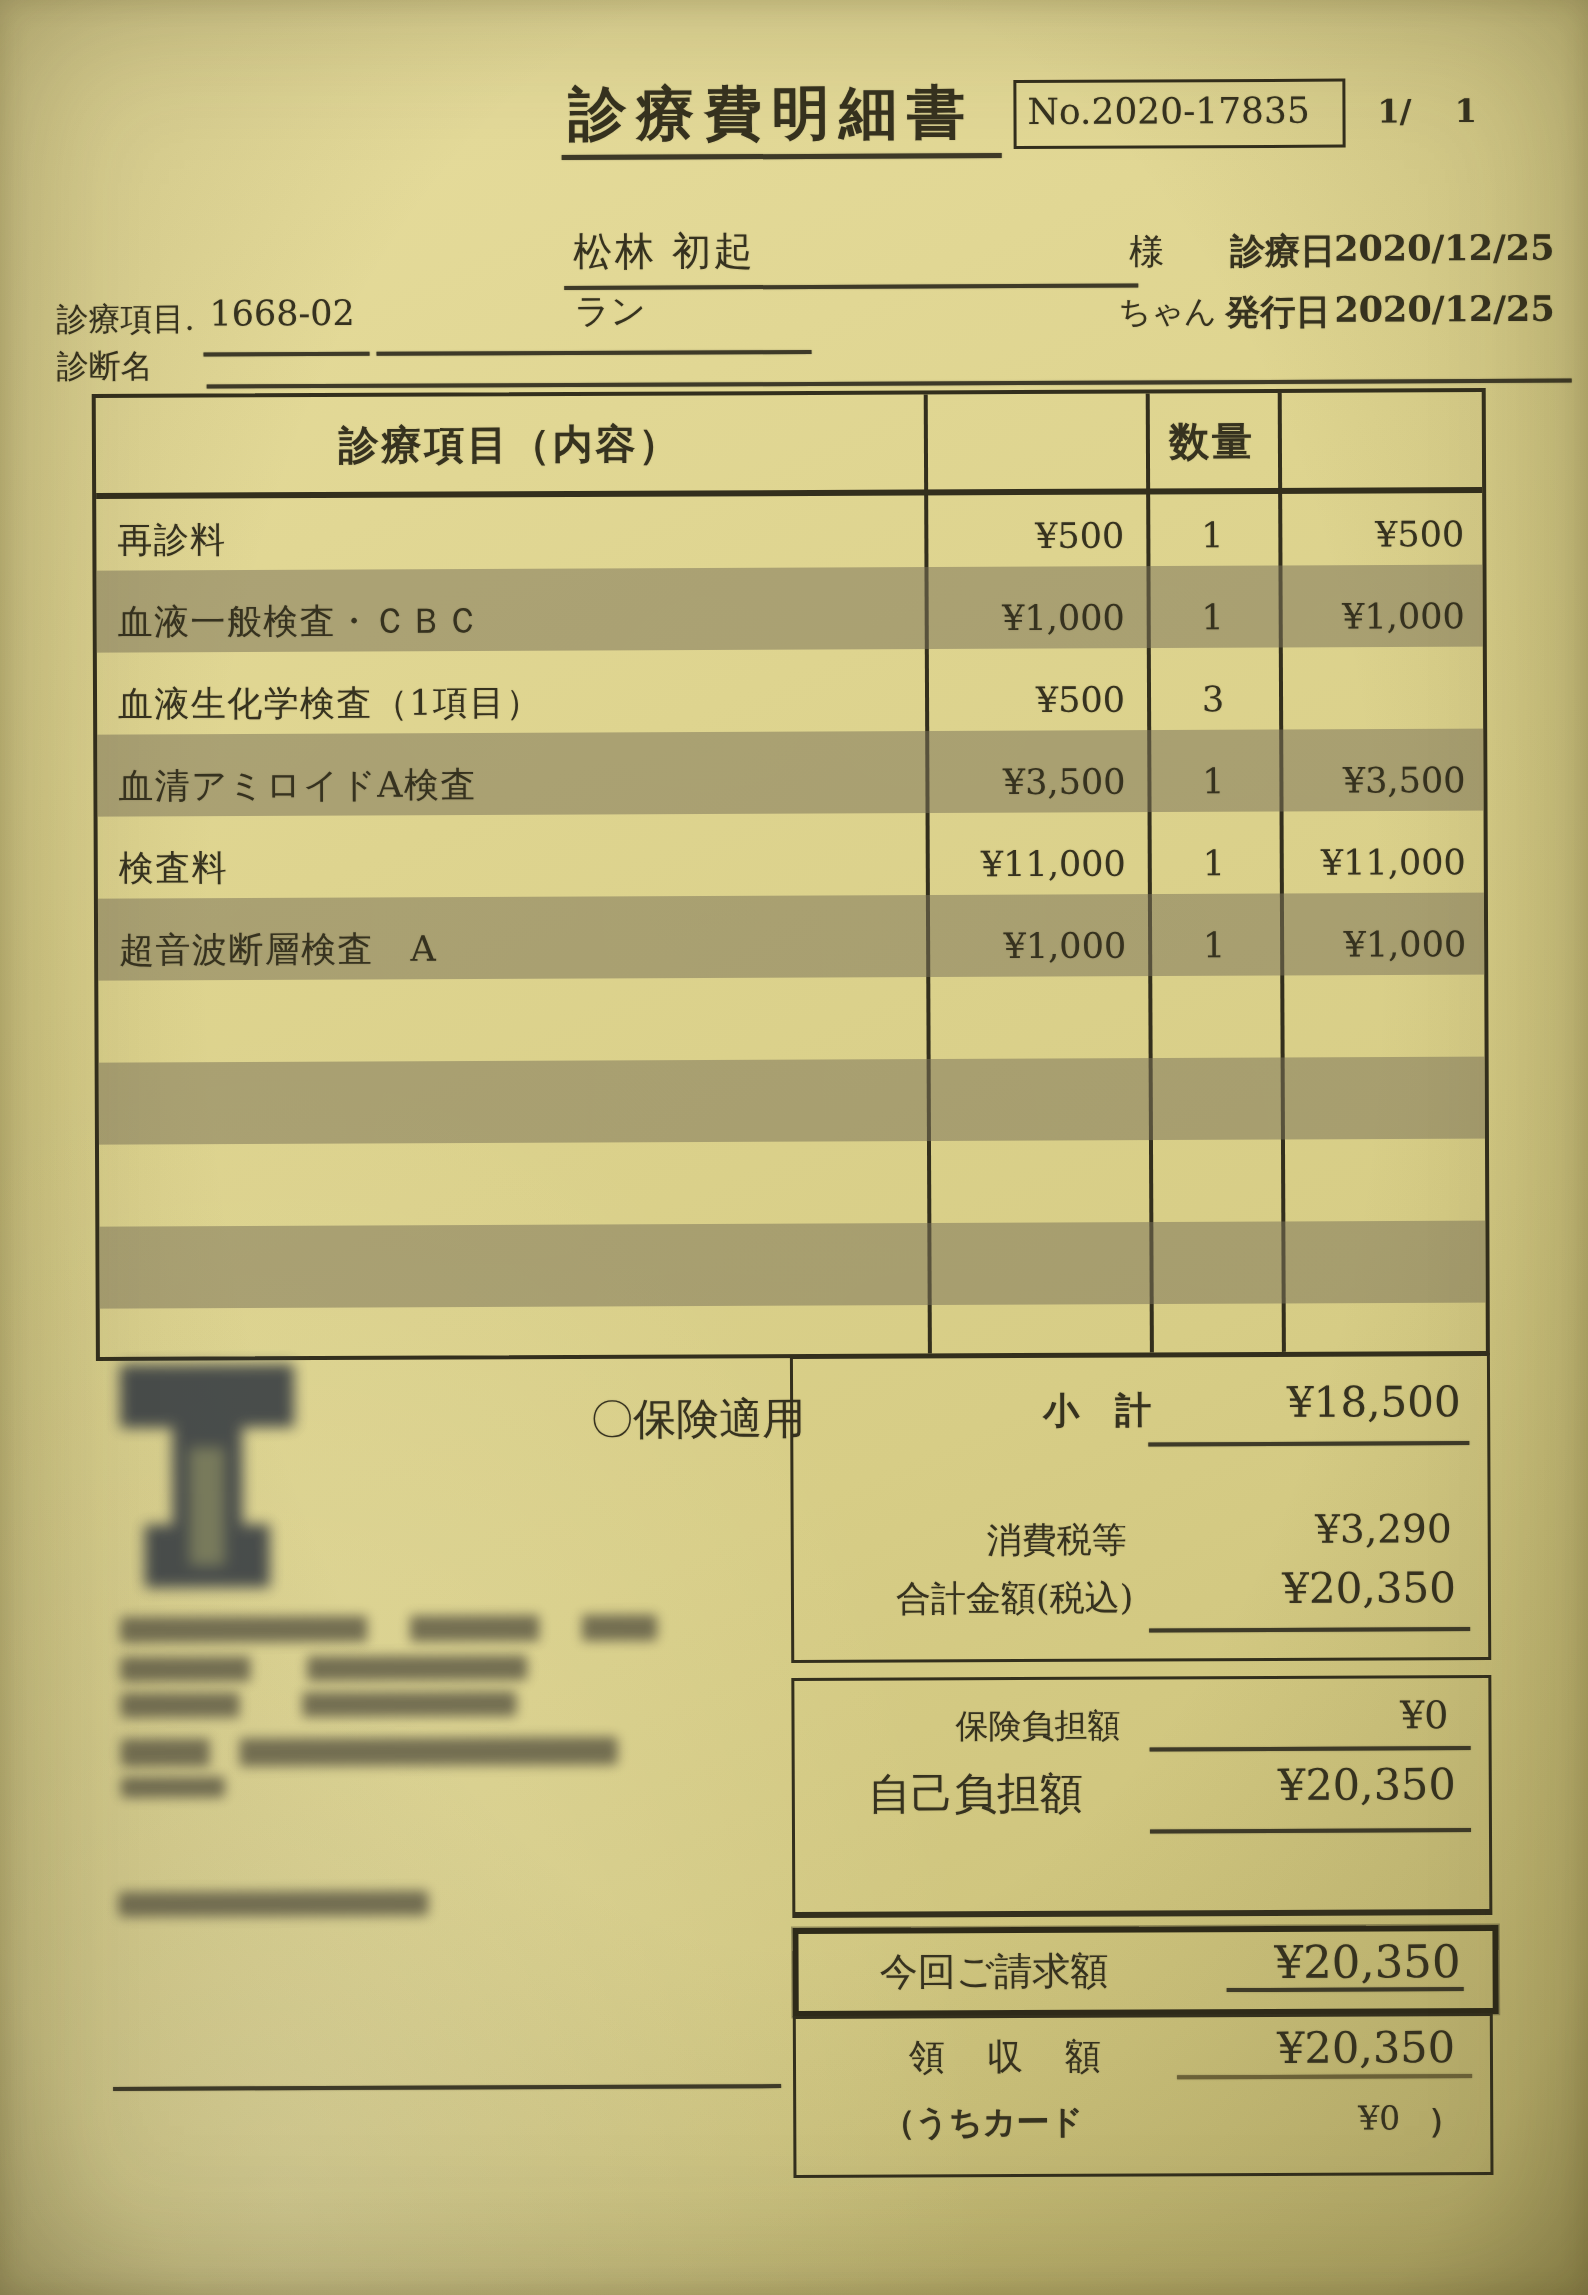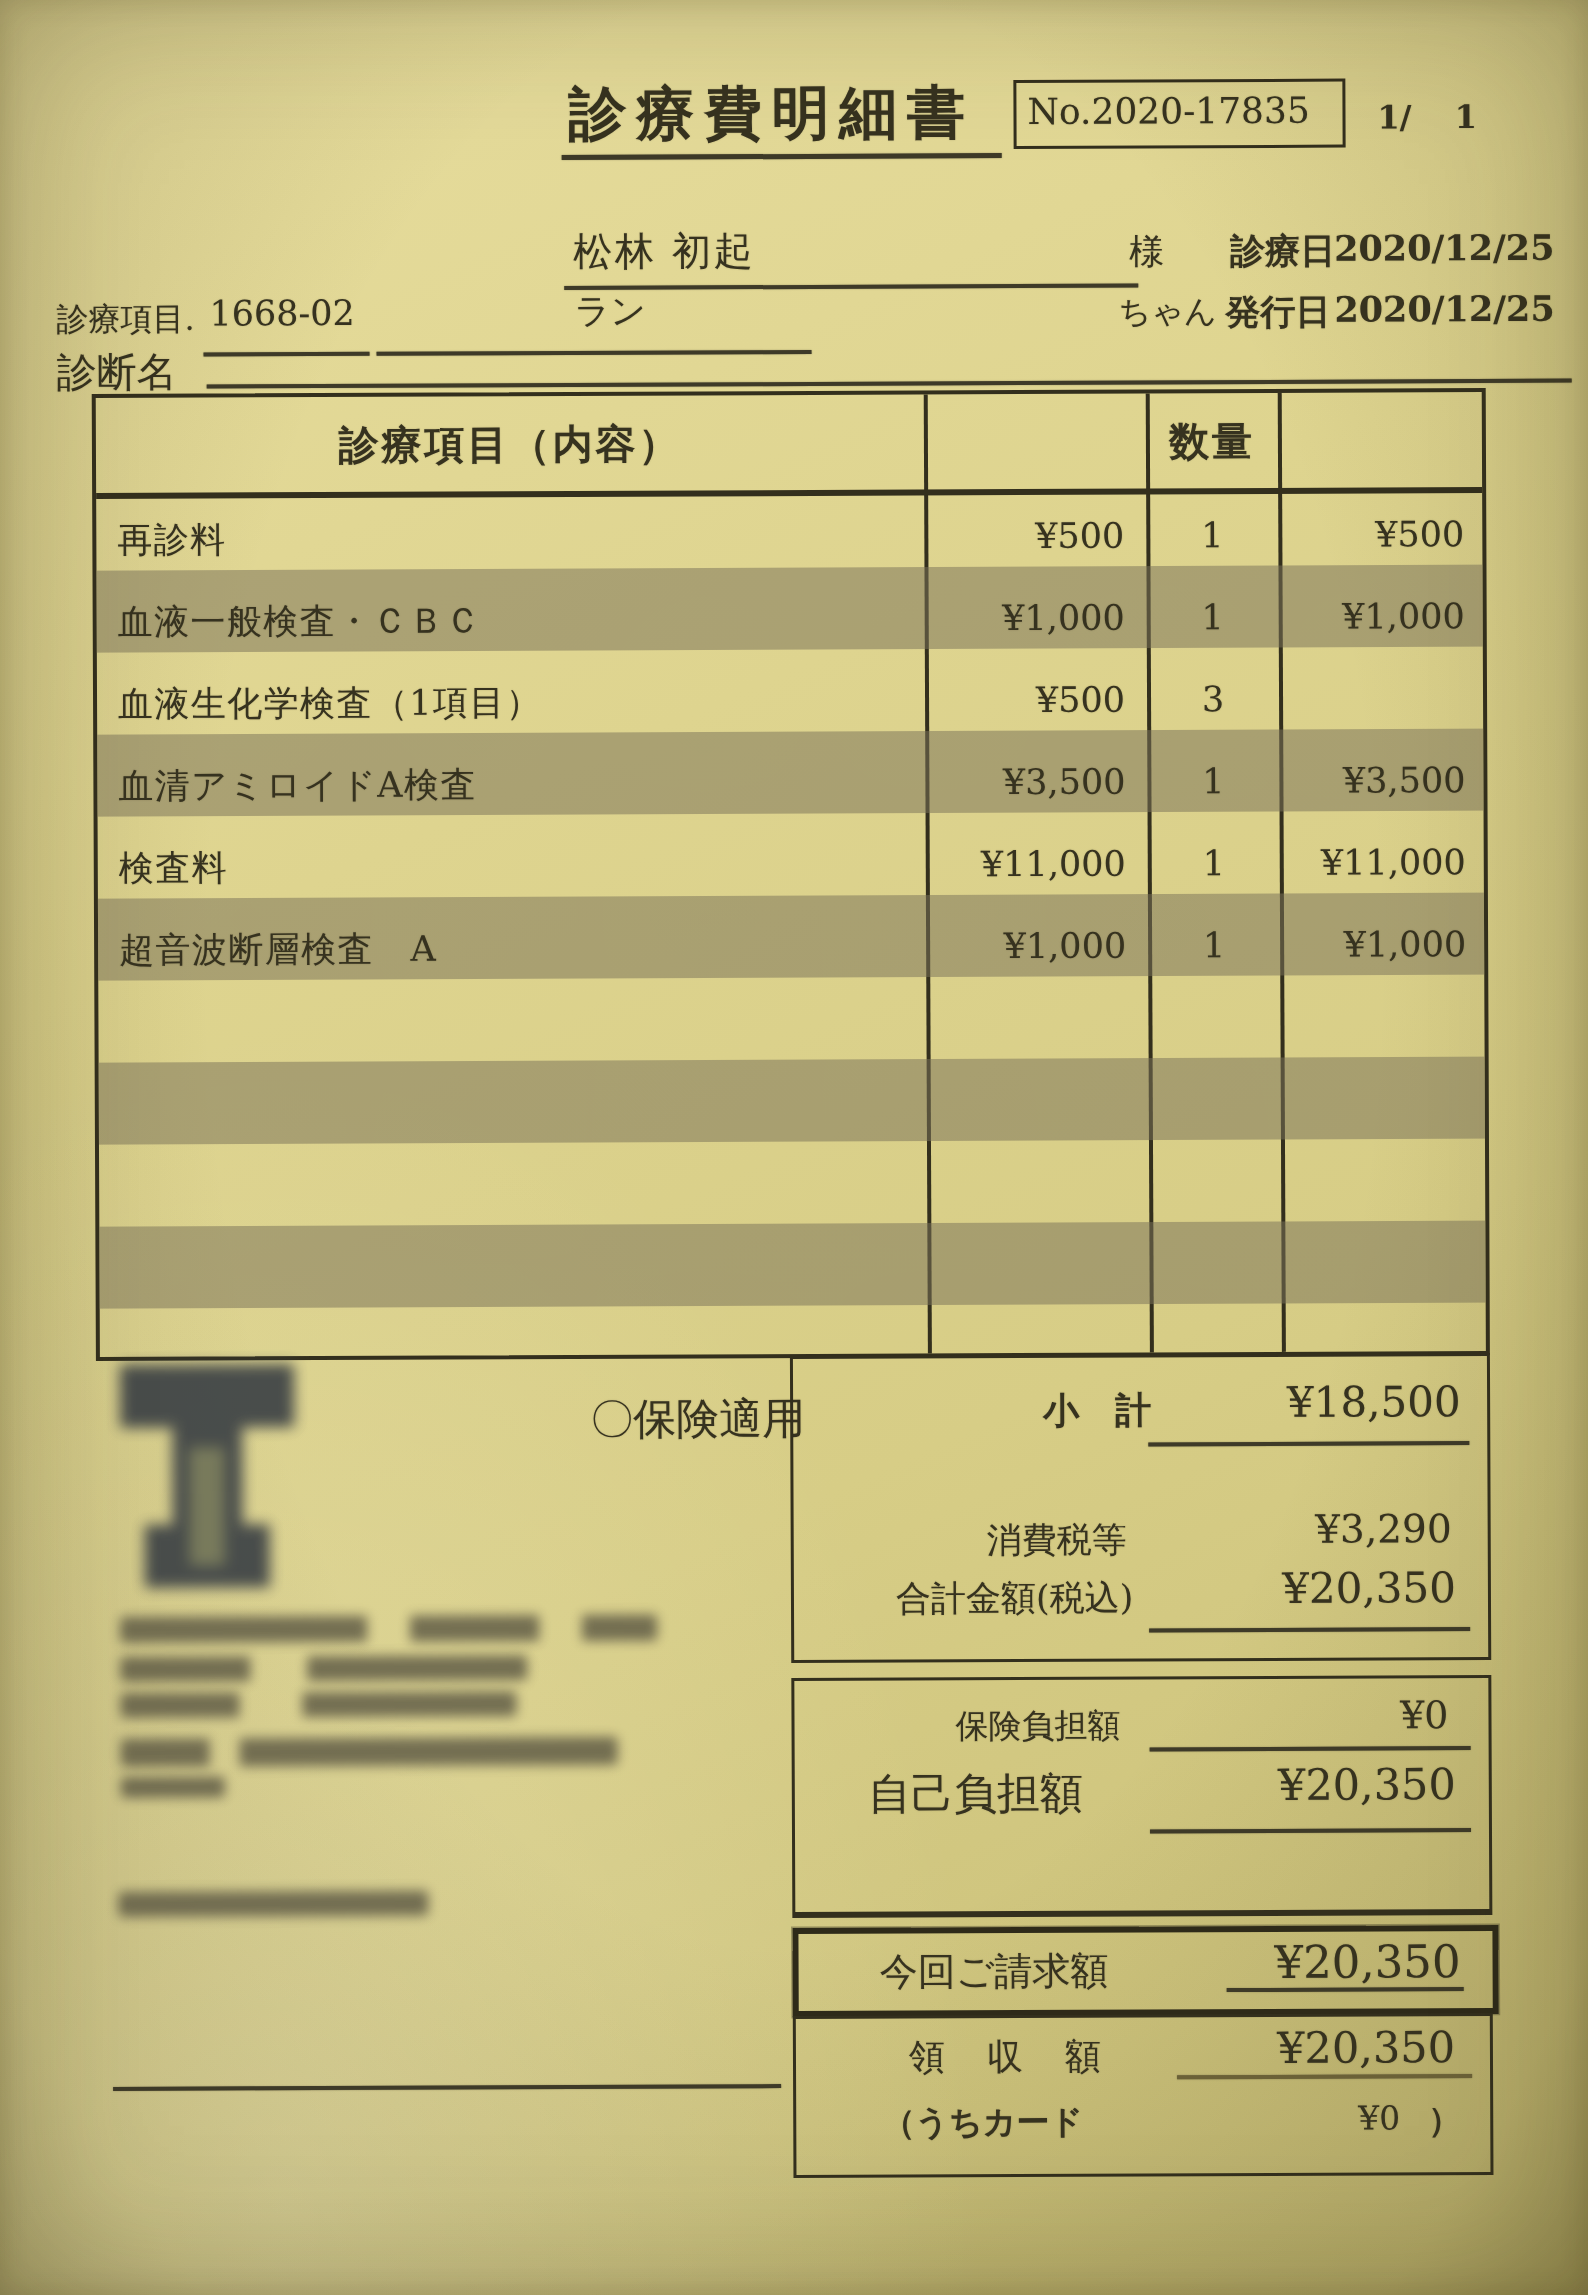--- a/index.html
+++ b/index.html
@@ -40,38 +40,38 @@
 
 <div id="photo">
  <div id="sheet">
 
   <div class="abs txt" style="left:572px;top:75px;font-size:58px;font-weight:bold;letter-spacing:9.7px;">診療費明細書</div>
   <div class="abs uline" style="left:565px;top:154px;width:440px;height:4.9px;"></div>
 
   <div class="abs" style="left:1017px;top:81px;width:326px;height:63px;border:3.5px solid #332f1d;">
     <span class="abs txt" style="left:11px;top:8.3px;font-size:36px;">No.2020-17835</span>
   </div>
-  <div class="abs txt" style="left:1381px;top:99px;font-size:32px;font-weight:bold;">1/　 1</div>
+  <div class="abs txt" style="left:1381px;top:93px;font-size:32px;font-weight:bold;">1/　 1</div>
 
   <div class="abs txt" style="left:576px;top:224px;font-size:39px;letter-spacing:2.8px;">松林 初起</div>
   <div class="abs uline" style="left:567px;top:285px;width:574px;height:3.5px;"></div>
   <div class="abs txt" style="left:1132px;top:230px;font-size:35px;">様</div>
   <div class="abs txt" style="left:1233px;top:230px;font-size:35px;font-weight:bold;">診療日</div>
   <div class="abs txt" style="left:1337px;top:230px;font-size:35px;font-weight:bold;">2020/12/25</div>
 
   <div class="abs txt" style="left:59px;top:295px;font-size:32px;">診療項目.</div>
   <div class="abs txt" style="left:212px;top:291px;font-size:35px;">1668-02</div>
   <div class="abs uline" style="left:206px;top:350px;width:166px;height:3.5px;"></div>
   <div class="abs txt" style="left:577px;top:287px;font-size:35px;">ラン</div>
   <div class="abs uline" style="left:379px;top:350px;width:435px;height:3.5px;"></div>
   <div class="abs txt" style="left:1121px;top:292px;font-size:32px;">ちゃん</div>
   <div class="abs txt" style="left:1228px;top:291px;font-size:35px;font-weight:bold;">発行日</div>
   <div class="abs txt" style="left:1337px;top:291px;font-size:35px;font-weight:bold;">2020/12/25</div>
 
-  <div class="abs txt" style="left:59px;top:342px;font-size:40px;">診断名</div>
+  <div class="abs txt" style="left:59px;top:342px;font-size:32px;">診断名</div>
   <div class="abs uline" style="left:209px;top:382px;width:1365px;height:3.5px;"></div>
 
   <div class="abs" id="tbl">
     <div class="vline" style="left:828px;"></div>
     <div class="vline" style="left:1050px;"></div>
     <div class="vline" style="left:1182px;"></div>
 
     <div id="thead">
       <div class="hcell txt" style="left:0;width:828px;">診療項目（内容）</div>
       <div class="hcell txt" style="left:1050px;width:132px;">数量</div>

